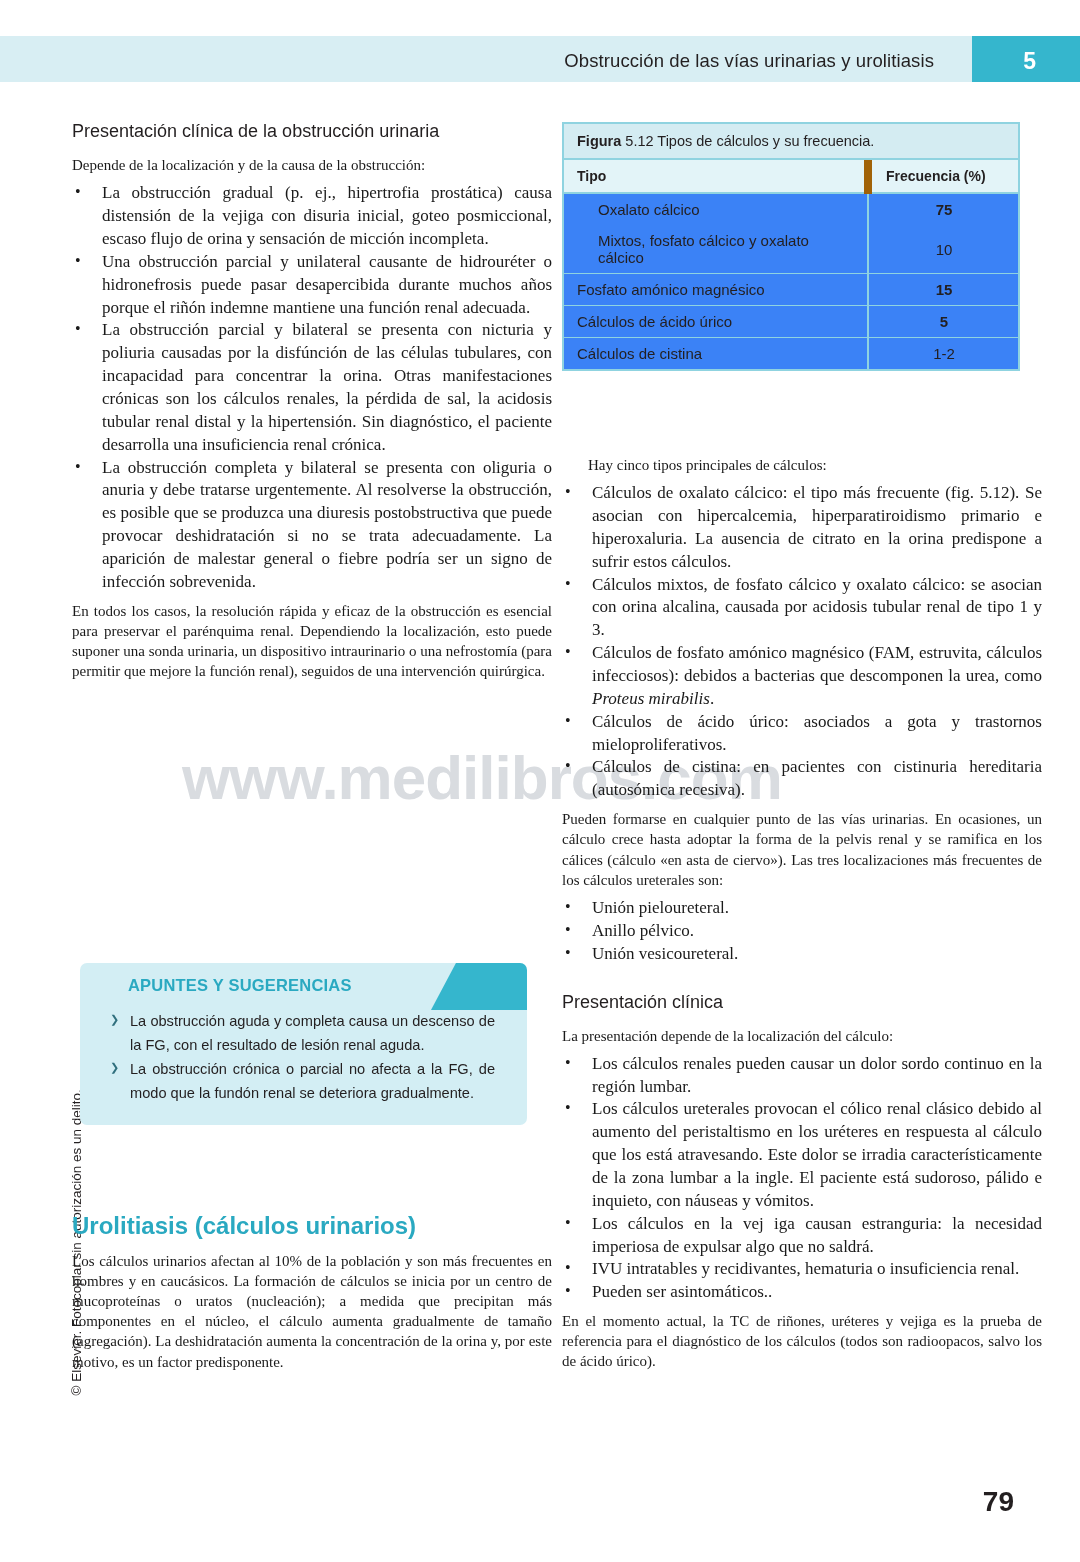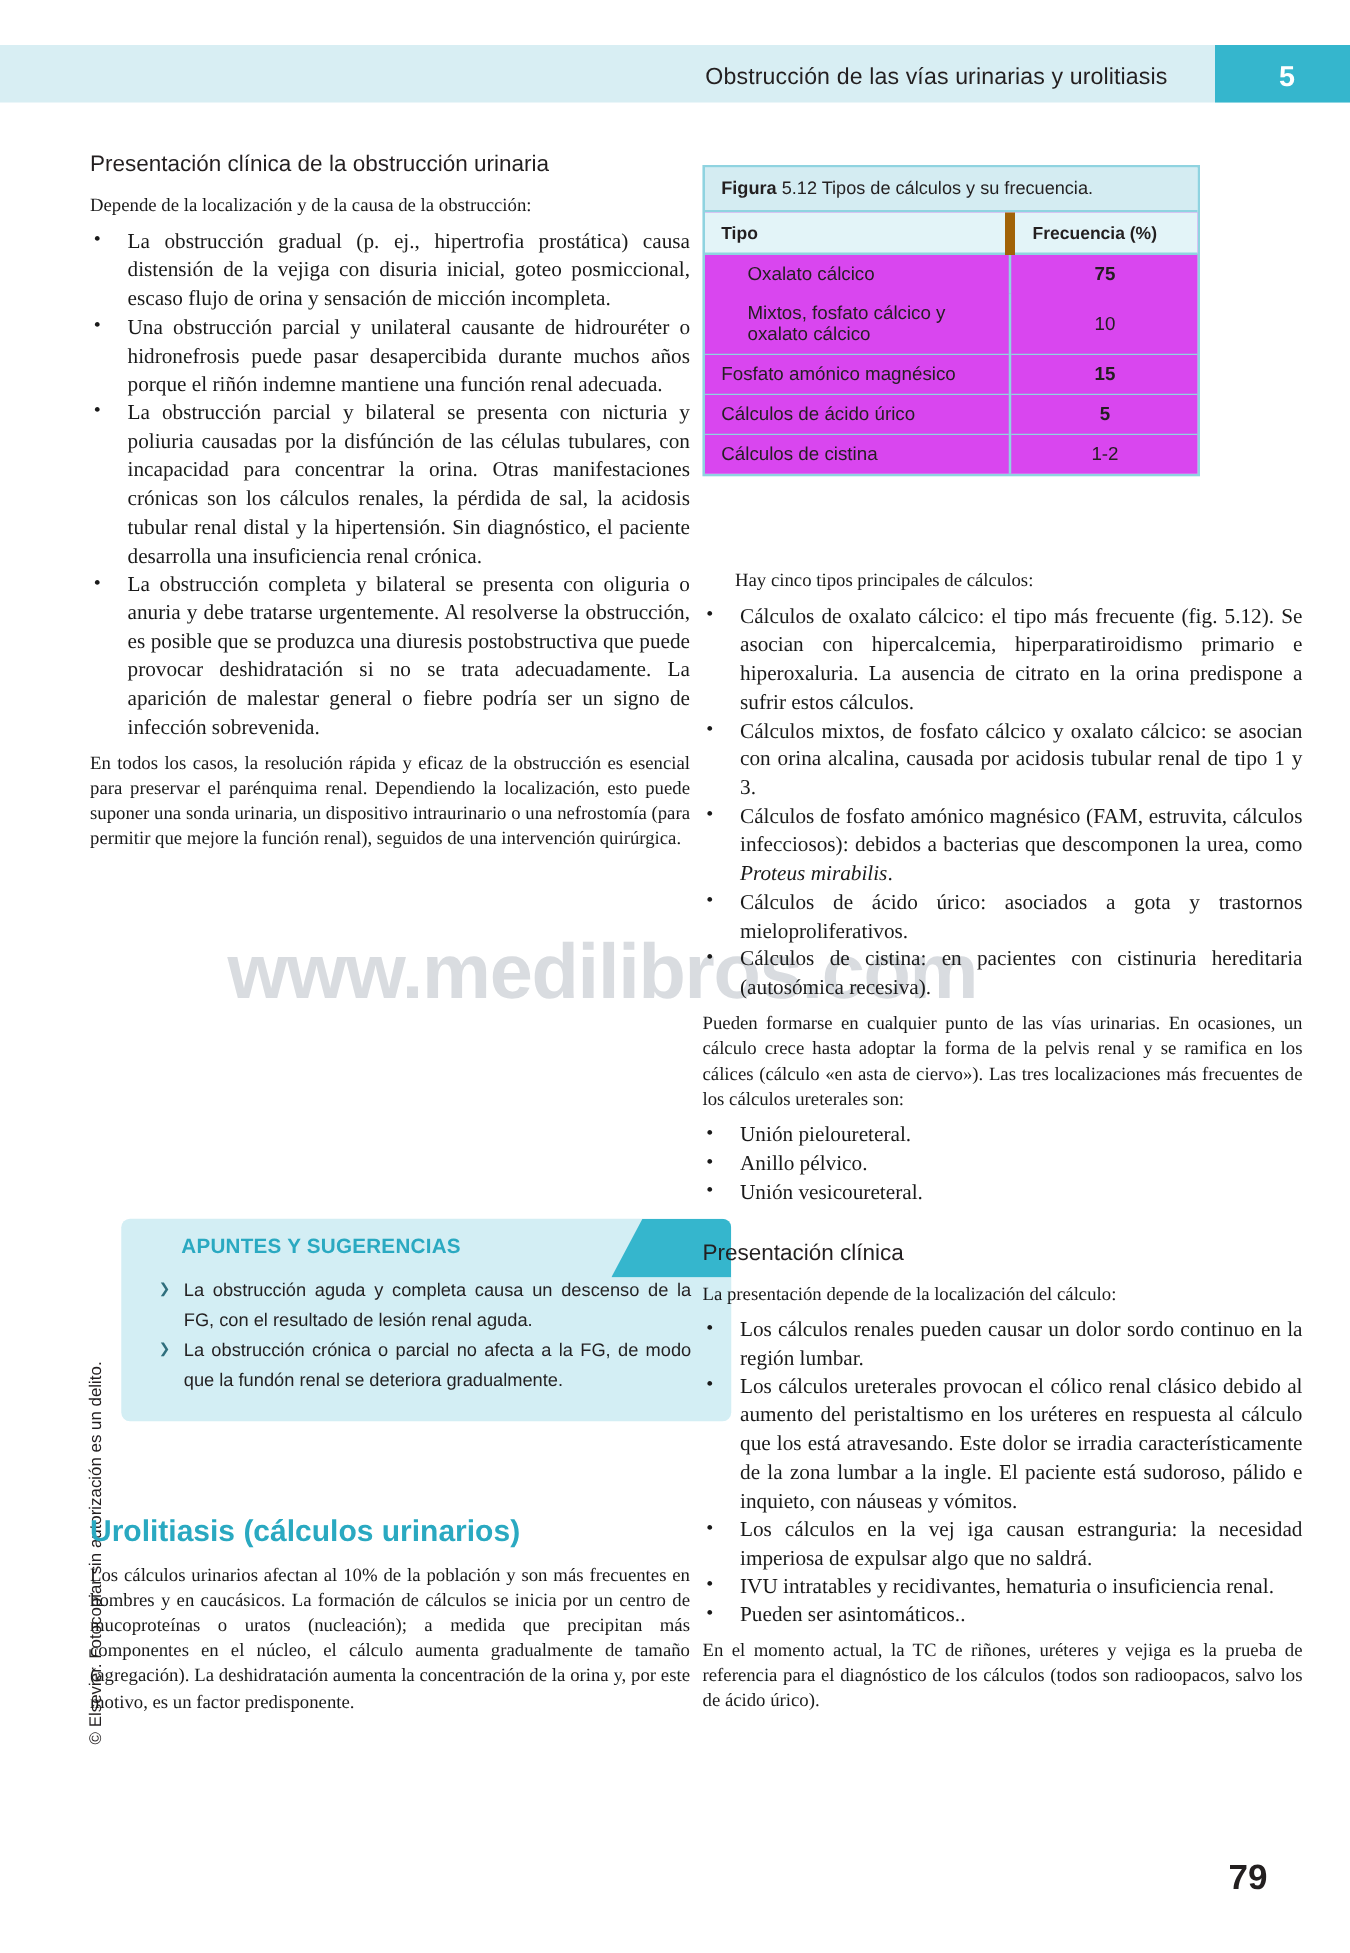--- a/index.html
+++ b/index.html
@@ -116,41 +116,41 @@
     position:absolute;
     left:3px; top:-1px;
     font-size:16px;
     color:#1a1a1a;
   }
   .it{ font-style:italic; }
 
   
   .figbox{
     position:absolute;
-    left:562px; top:132px;
-    width:398px;
+    left:562px; top:122px;
+    width:458px;
     border:2px solid #8fd3e0;
     background:#e3f4f8;
     box-sizing:border-box;
     z-index:2;
   }
   .figcap{
     padding:9px 12px 9px 13px;
     font-family:"Liberation Sans", sans-serif;
     font-size:14.5px;
     color:#231f20;
     background:#d4ecf2;
     border-bottom:2px solid #8fd3e0;
   }
   .figcap b{ font-weight:bold; }
   table.fig{
     width:100%;
     border-collapse:collapse;
     font-family:"Liberation Sans", sans-serif;
-    background:#d946ef;
+    background:#3b82f6;
     padding-left:16px;
   }
   table.fig th{
     text-align:left;
     font-size:14px;
     font-weight:bold;
     color:#231f20;
     padding:8px 12px 8px 13px;
     border-bottom:2px solid #8fd3e0;
     background:#e3f4f8;
@@ -173,28 +173,27 @@
   }
   table.fig tr.rowline > td{
     border-top:1.5px solid #8fd3e0;
   }
   .ind1{ padding-left:34px !important; }
   .b{ font-weight:bold; }
 
   
   .tipbox{
     position:absolute;
-    left:97px; top:963px;
-    width:488px;
+    left:80px; top:963px;
+    width:447px;
     background:#d3eef4;
     border-radius:7px;
     box-sizing:border-box;
     padding:0 0 18px 0;
     z-index:2;
-    margin-top:12px;
   }
   .tip-head{
     position:relative;
     height:47px;
   }
   .tip-head-label{
     position:absolute; left:48px; top:13px;
     font-family:"Liberation Sans", sans-serif;
     font-weight:bold; font-size:16.5px;
     color:#2aa9c1;

